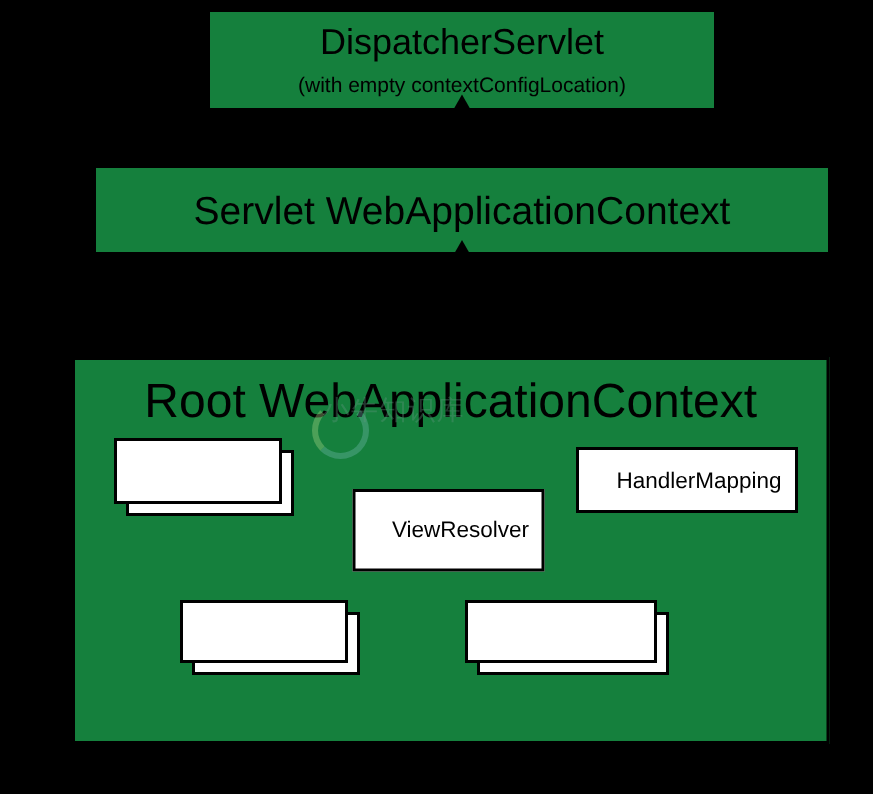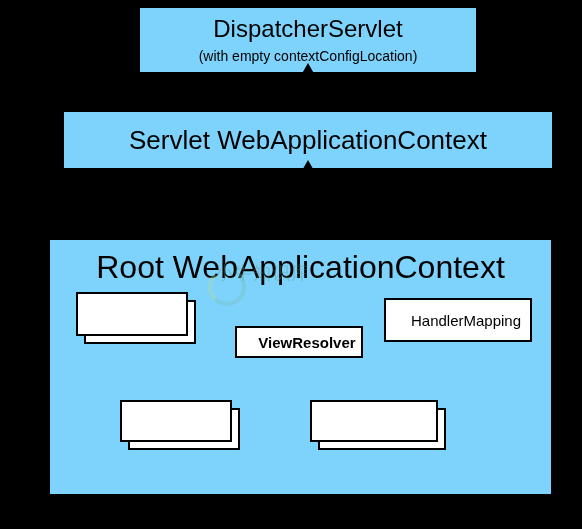--- a/index.html
+++ b/index.html
@@ -6,21 +6,21 @@
     body {
       width: 582px;
       height: 529px;
       background: #000;
       font-family: Verdana, Geneva, sans-serif;
       position: relative;
       overflow: hidden;
     }
     .box {
       position: absolute;
-      background: #7dd3fc;
+      background: #15803d;
       border: 2px solid #000;
       display: flex;
       flex-direction: column;
       align-items: center;
       justify-content: center;
     }
     .title { font-size: 24px; font-weight: 500; color: #000; line-height: 1.1; }
     .subtitle { font-size: 14px; color: #000; margin-top: 6px; }
     .dispatcher { left: 138px; top: 6px; width: 340px; height: 68px; }
     .servlet-wac { left: 62px; top: 110px; width: 492px; height: 60px; justify-content: center; }
@@ -55,21 +55,21 @@
       align-items: center;
       justify-content: center;
       font-size: 15px;
       color: #000;
       padding-left: 16px;
     }
     .stacked .back { position: absolute; top: -8px; left: -8px; }
     .single { position: absolute; }
     .controllers { left: 84px; top: 300px; }
     .controllers .back, .controllers .front { width: 112px; height: 44px; }
-    .viewresolver { left: 235px; top: 326px; width: 128px; height: 32px; font-weight: bold; }
+    .viewresolver { left: 235px; top: 326px; width: 128px; height: 55px; }
     .handlermapping { left: 384px; top: 298px; width: 148px; height: 44px; }
     .services { left: 128px; top: 408px; }
     .services .back, .services .front { width: 112px; height: 42px; }
     .repositories { left: 318px; top: 408px; }
     .repositories .back, .repositories .front { width: 128px; height: 42px; }
     .watermark {
       position: absolute;
       left: 215px; top: 261px;
       font-size: 18px;
       color: rgba(100,150,130,0.35);

